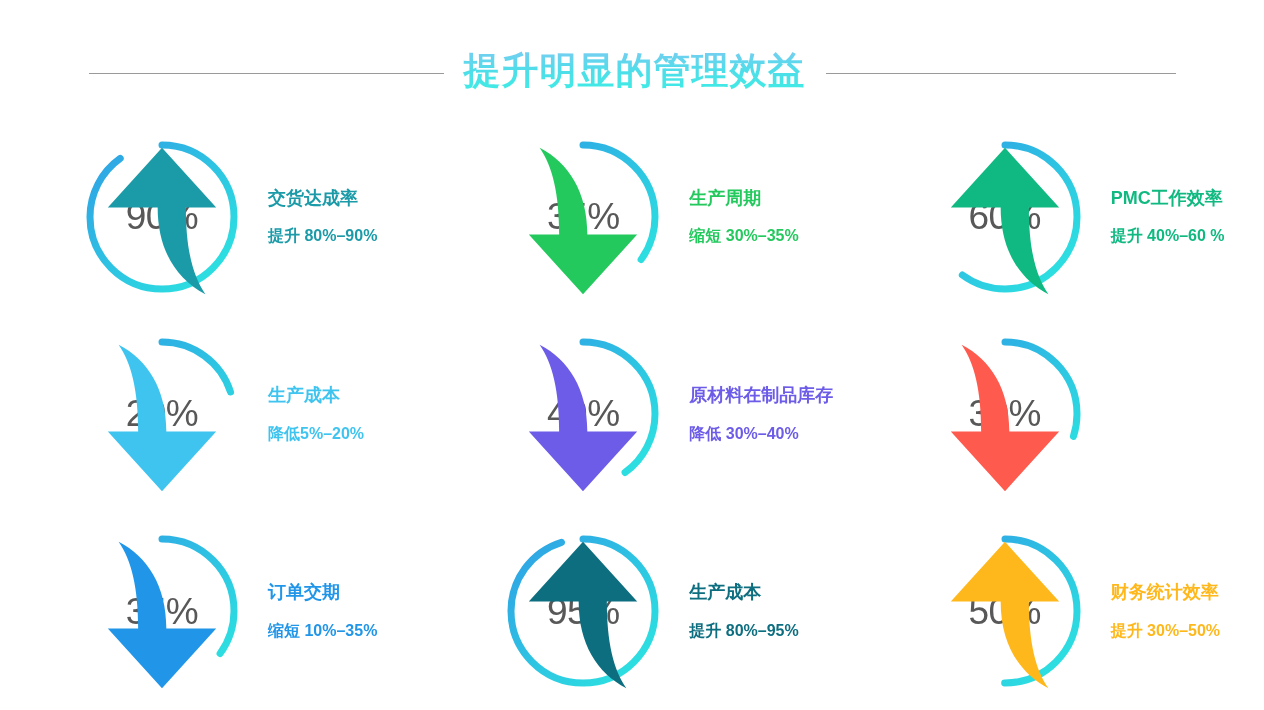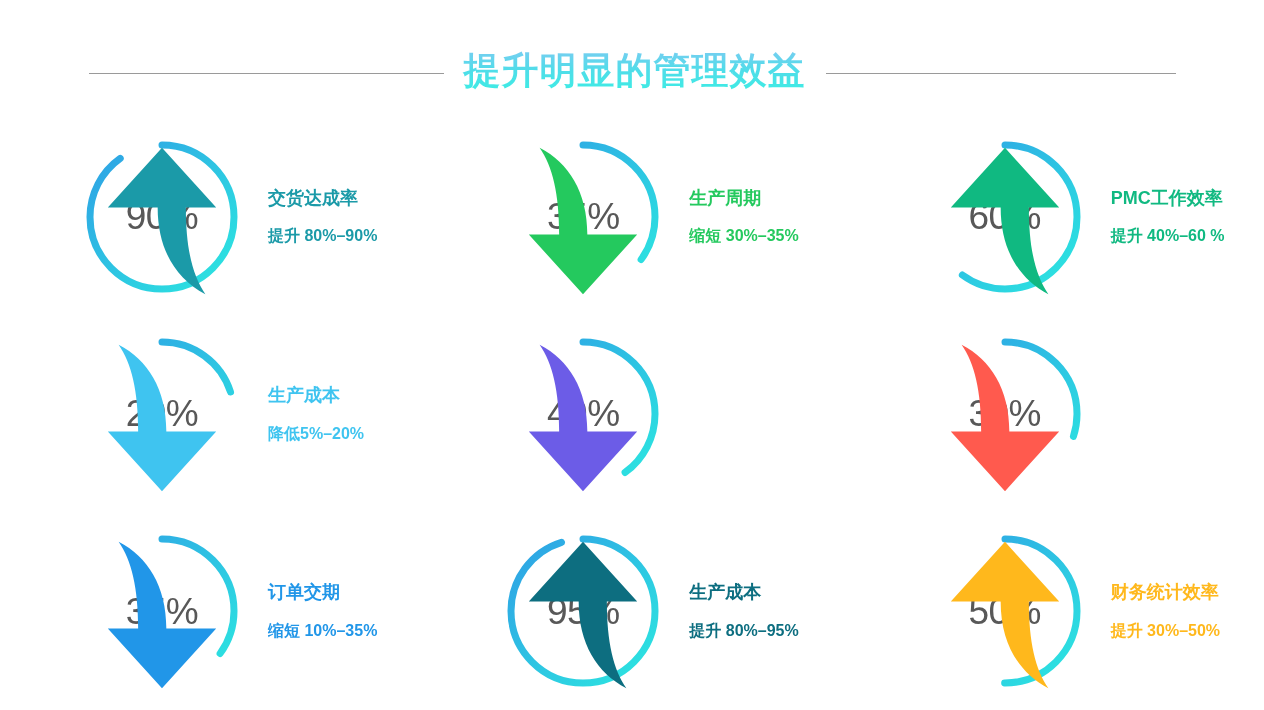--- a/index.html
+++ b/index.html
@@ -241,20 +241,24 @@
           </defs>
           <circle cx="84" cy="84" r="72" fill="none" stroke="url(#ringgrad4)" stroke-width="7" stroke-linecap="round" stroke-dasharray="180.96 271.43" transform="rotate(-90 84 84)"></circle>
         </svg>
         <div class="gauge-inner">
           <div class="gauge-value">40%</div>
           <svg class="arrow" viewBox="0 0 26 31">
             <path d="M13 29 L3 18 L8.6 18 C8.6 10.5 7.4 5.5 5 2 C10.4 4.8 13.8 10.2 13.8 18 L17.4 18 L23 18 Z" fill="#6c5ce7"></path>
           </svg>
         </div>
       </div>
+      <div class="labels">
+        <div class="metric-title" style="color:#6c5ce7">原材料在制品库存</div>
+        <div class="metric-desc" style="color:#6c5ce7">降低 30%–40%</div>
+      </div>
     </div>
     <div class="cell">
       <div class="gauge">
         <svg viewBox="0 0 168 168">
           <defs>
             <linearGradient id="ringgrad5" x1="1" y1="0" x2="0" y2="1">
               <stop offset="0%" stop-color="#2f9fe5"></stop>
               <stop offset="100%" stop-color="#2ce8e0"></stop>
             </linearGradient>
           </defs>

